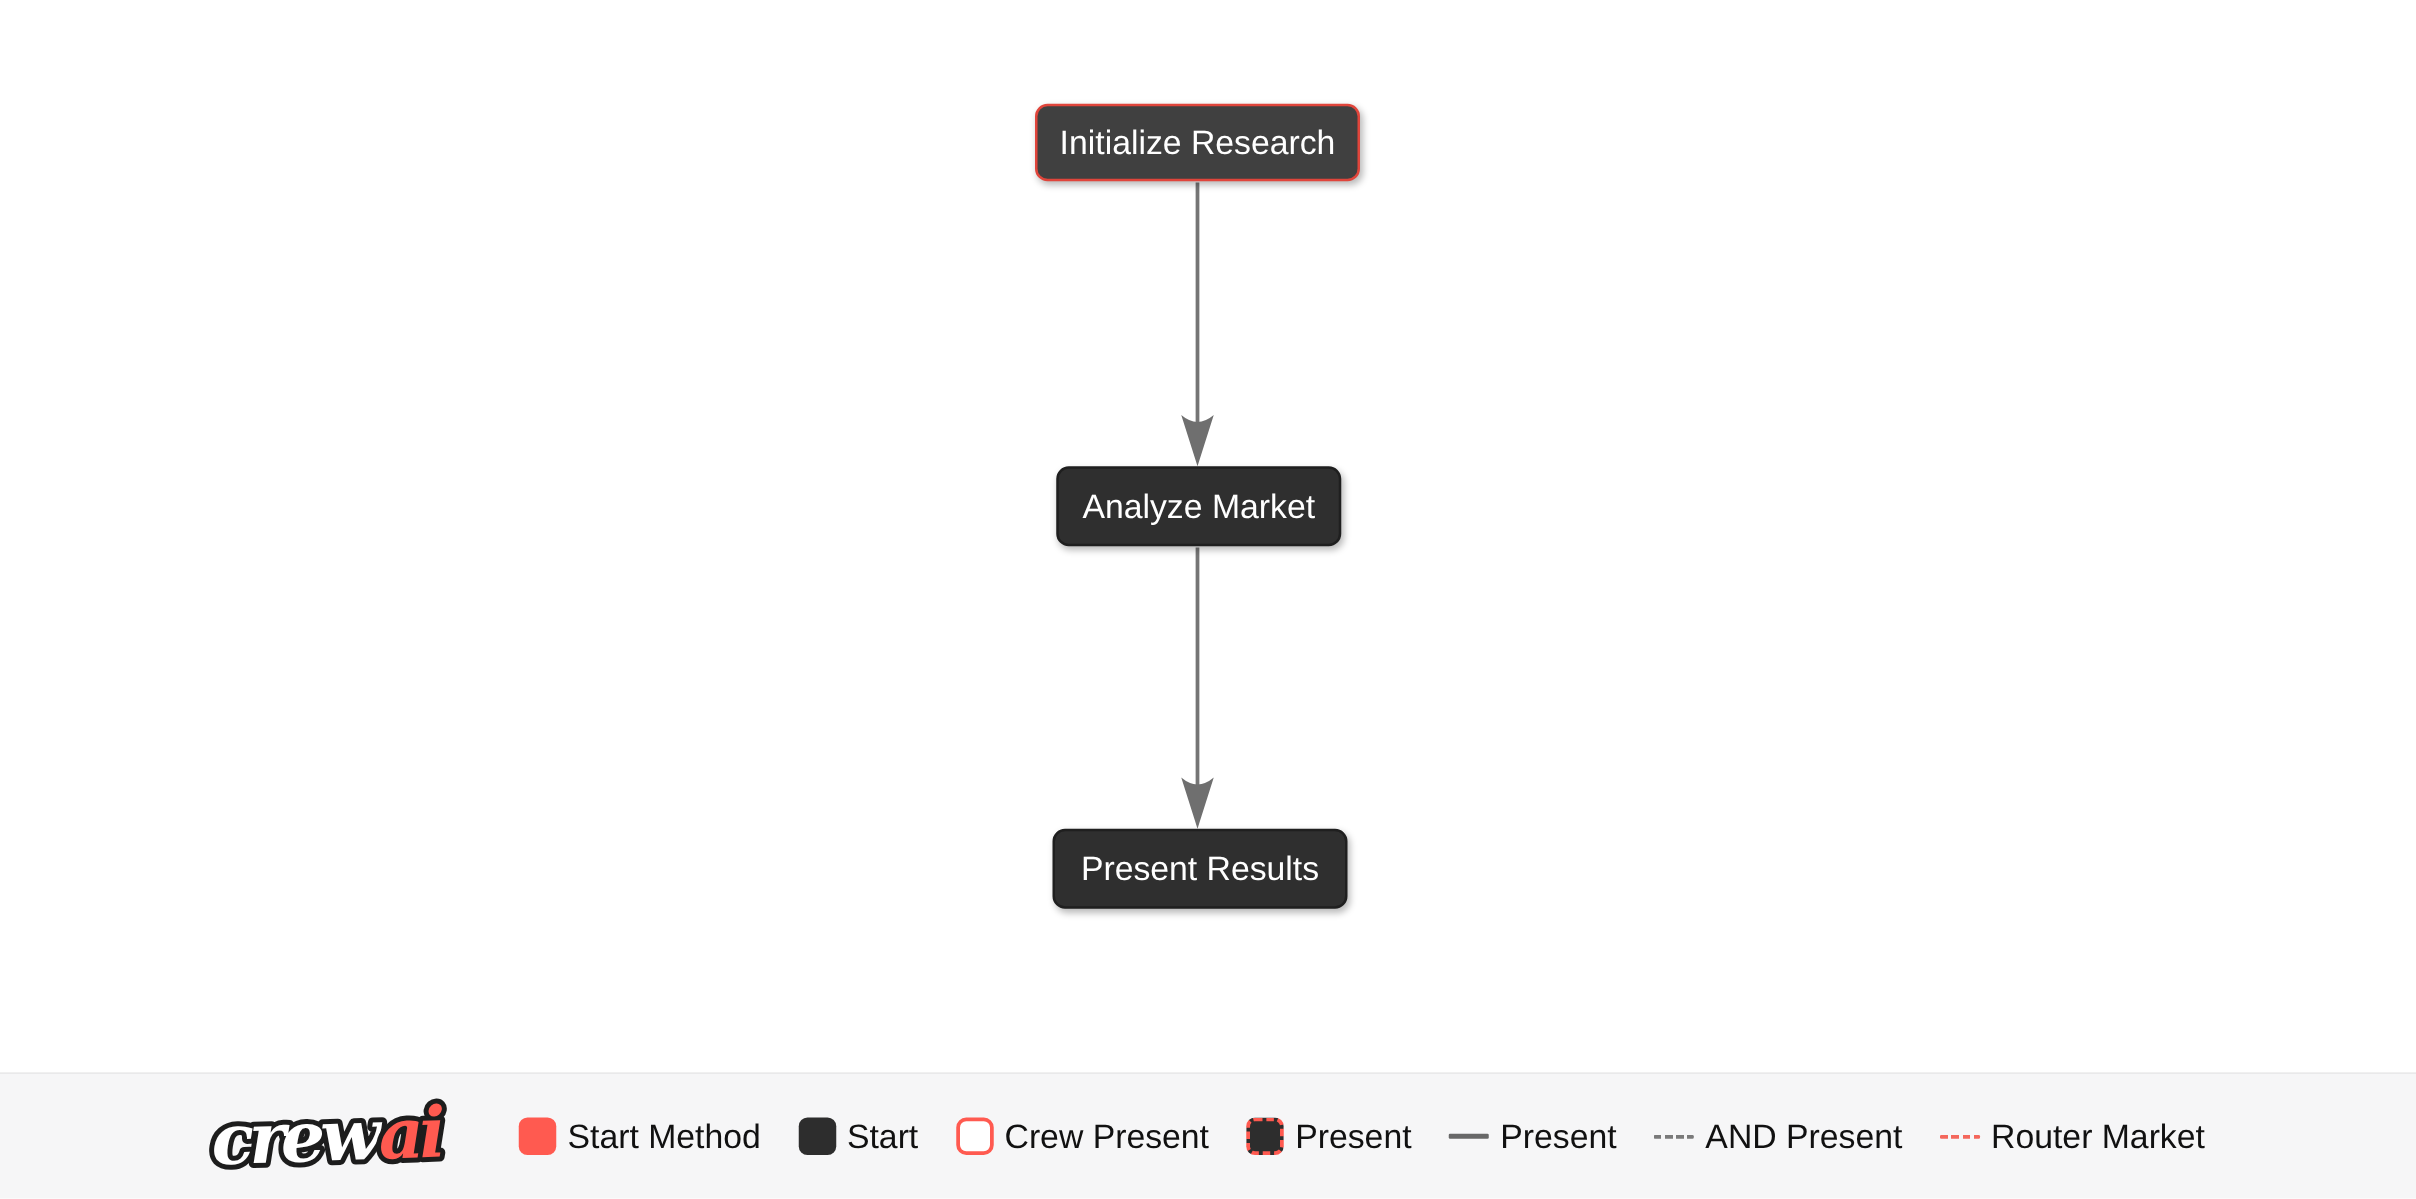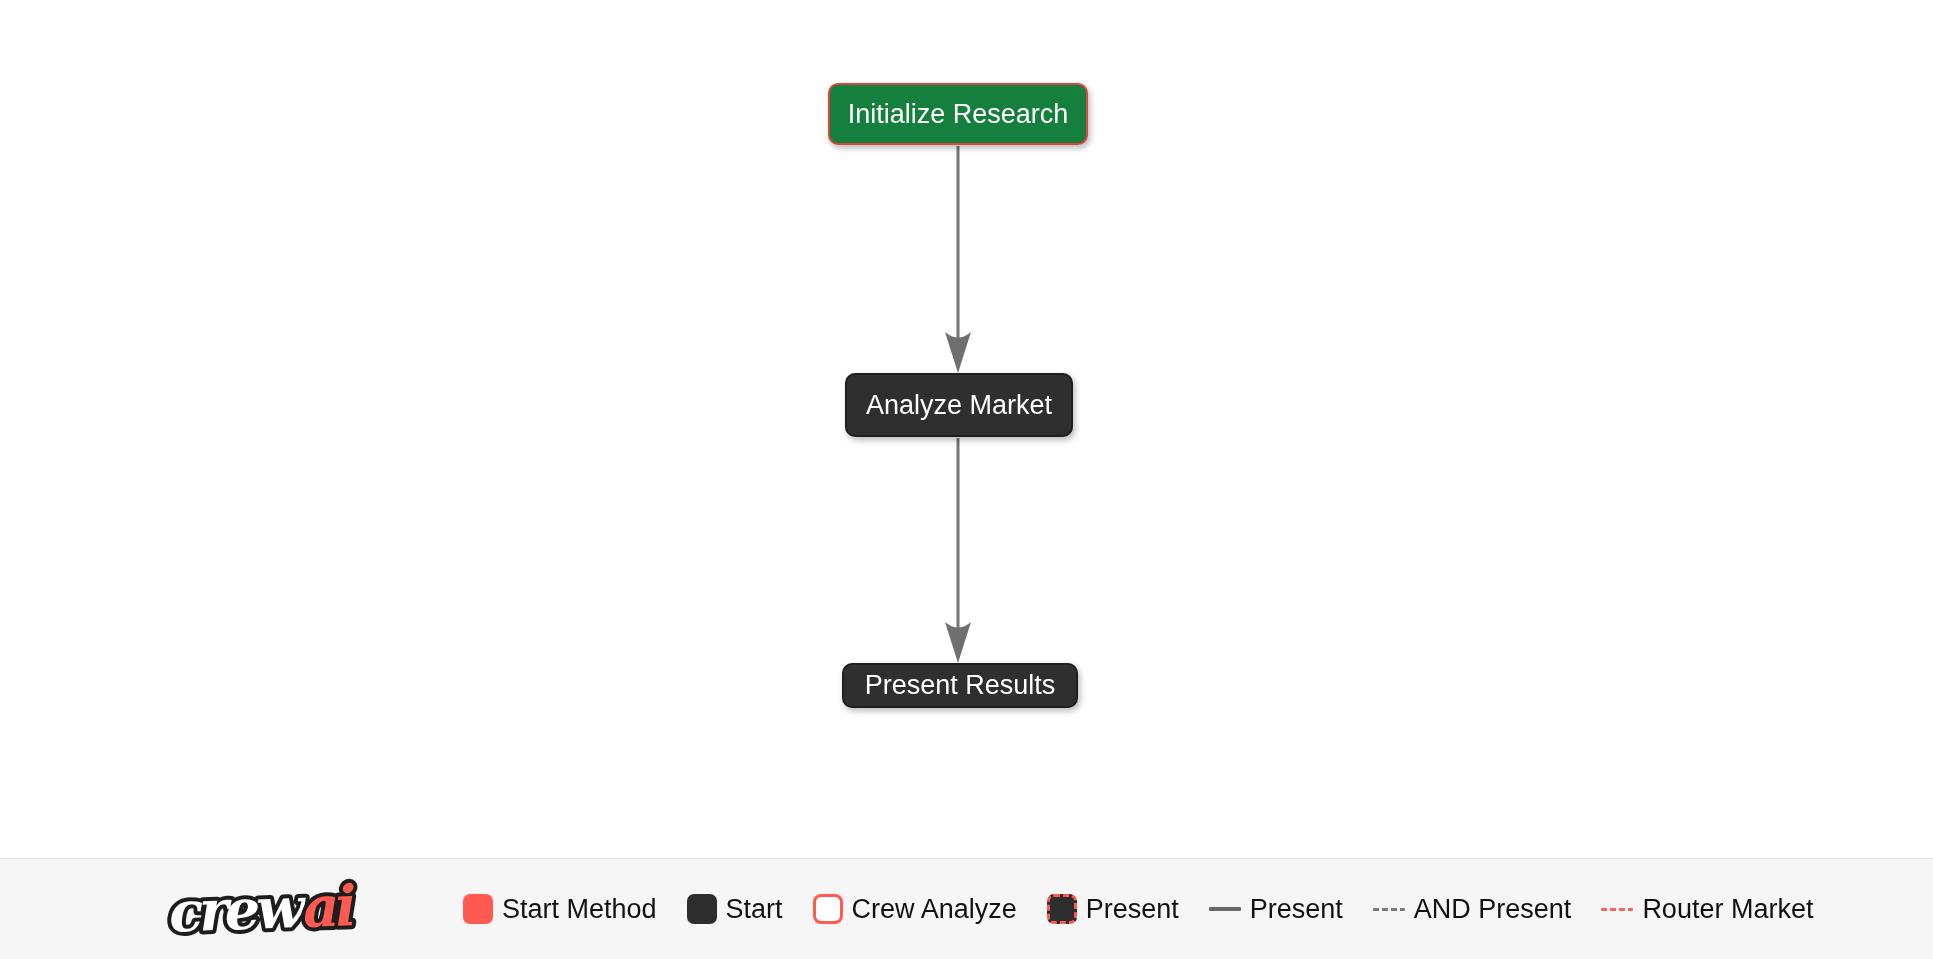--- a/index.html
+++ b/index.html
@@ -9,34 +9,34 @@
 
   
   .canvas { position:absolute; inset:0; }
   .edges-svg { position:absolute; left:0; top:0; pointer-events:none; }
 
   .flow-node {
     position:absolute; display:flex; align-items:center; justify-content:center;
     color:#ffffff; font-size:27px; line-height:1; border-radius:10px;
     box-shadow:2px 3px 6px rgba(0,0,0,0.28); white-space:nowrap; cursor:grab;
   }
-  .flow-node.start-method { background:#15803d; border:2px solid #e0453b;text-align:right; }
+  .flow-node.start-method { background:#404040; border:2px solid #e0453b;text-align:right; }
   .flow-node.method       { background:#2f2f2f; border:2px solid #1f1f1f; }
   #node-initialize { left:828px; top:83px;  width:260px; height:62px; }
   #node-analyze    { left:845px; top:373px; width:228px; height:64px;align-items:center; }
-  #node-present    { left:842px; top:663px; width:236px; height:45px; }
+  #node-present    { left:842px; top:663px; width:236px; height:64px; }
 
   
   .footer {
     position:absolute; left:0; bottom:0; width:1933px; height:101px;
     background:#f6f6f7; border-top:1px solid #e5e5e6;
     display:flex; align-items:center; padding-left:165px;
   }
   .logo-svg { display:block; margin-right:32px; }
-  .legend { display:flex; align-items:center; gap:30px;margin-left:48px; }
+  .legend { display:flex; align-items:center; gap:30px; }
   .legend-item { display:flex; align-items:center; gap:9px; }
   .legend-label { font-size:27px; color:#111111; white-space:nowrap; }
 
   .sw-box { width:30px; height:30px; border-radius:7px; flex:0 0 auto; }
   .sw-start  { background:#ff5a50; }
   .sw-method { background:#2d2d2d; }
   .sw-crew   { background:#ffffff; border:3px solid #ff5a50; border-radius:8px; }
   .sw-router { background:#2d2d2d; border:3px dashed #ff5a50; }
   .sw-line { width:32px; height:4px; flex:0 0 auto; border-radius:1px; }
   .sw-trigger { background:#686868; }
@@ -96,21 +96,21 @@
         <span class="legend-label">Start Method</span>
       </div>
 
       <div class="legend-item">
         <span class="sw-box sw-method"></span>
         <span class="legend-label">Start</span>
       </div>
 
       <div class="legend-item">
         <span class="sw-box sw-crew"></span>
-        <span class="legend-label">Crew Analyze</span>
+        <span class="legend-label">Crew Present</span>
       </div>
 
       <div class="legend-item">
         <span class="sw-box sw-router"></span>
         <span class="legend-label">Present</span>
       </div>
 
       <div class="legend-item">
         <span class="sw-line sw-trigger"></span>
         <span class="legend-label">Present</span>

